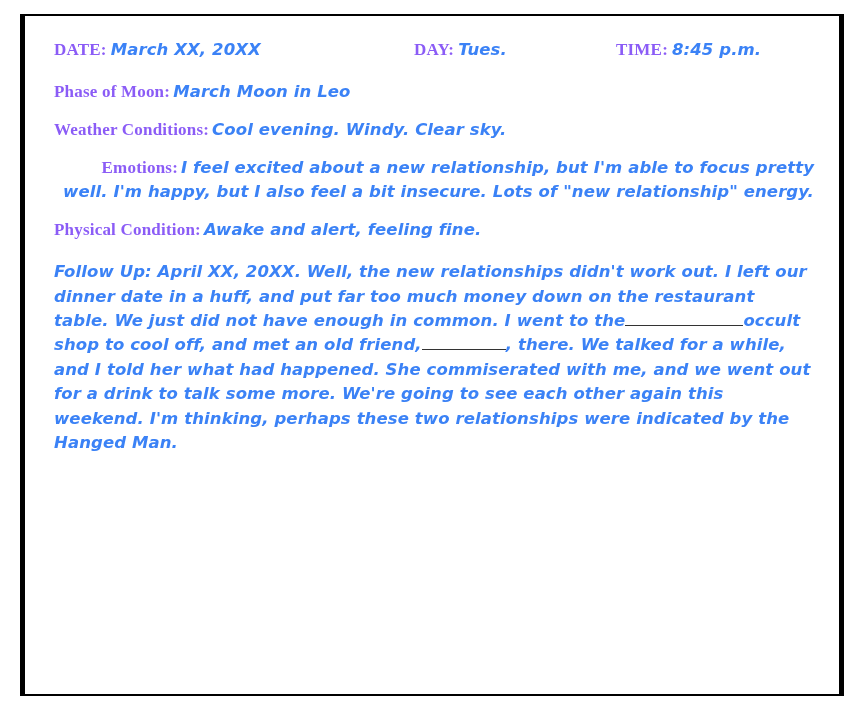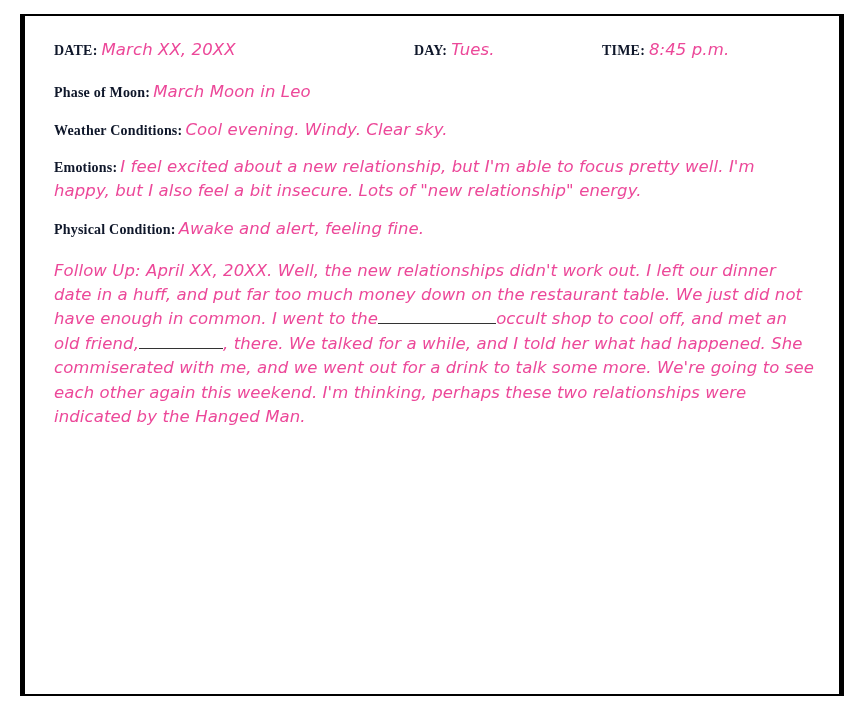--- a/index.html
+++ b/index.html
@@ -52,57 +52,58 @@
   .content {
     position: absolute;
     left: 54px;
     top: 40px;
     right: 48px;
   }
 
   .label {
     font-family: "Liberation Serif", serif;
     font-weight: bold;
-    font-size: 14px;
-    color: #0f172a;
+    font-size: 17px;
+    color: #8b5cf6;
     letter-spacing: 0.2px;
   }
   .hand {
     font-family: "DejaVu Sans", sans-serif;
     font-style: italic;
     font-size: 16.5px;
-    color: #ec4899;
+    color: #3b82f6;
     letter-spacing: 0.1px;
+    font-weight: bold;
   }
 
   
   .header-row {
     position: relative;
     height: 34px;
     margin-bottom: 6px;
   }
   .header-item {
     position: absolute;
     white-space: nowrap;
     top: 0;
   }
   .header-item.date { left: 0; }
   .header-item.day  { left: 360px; }
-  .header-item.time { left: 548px; }
+  .header-item.time { left: 562px; }
   .header-item .label { margin-right: 4px; }
 
   .entry {
     margin-bottom: 14px;
     line-height: 1.42;
   }
   .entry .label { margin-right: 3px; }
   .entry .hand { }
 
   .entry.block {
-    text-align: left;
+    text-align: right;
   }
 
   .followup {
     margin-top: 18px;
     line-height: 1.48;
   }
   .followup .hand { display: inline; }
 
   .blank-line {
     display: inline-block;

